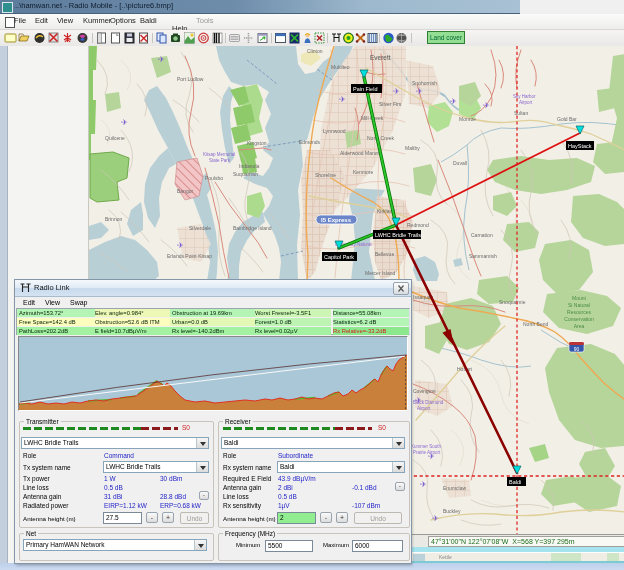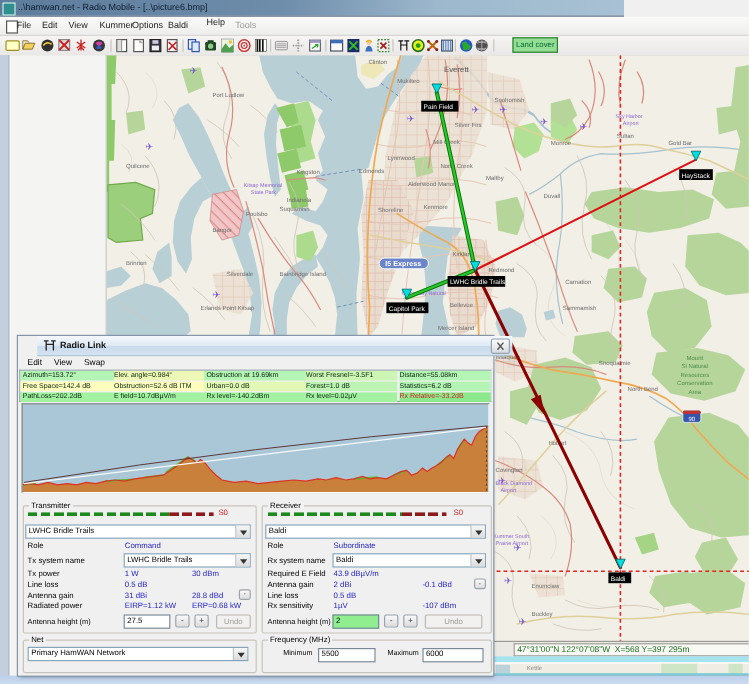--- a/index.html
+++ b/index.html
@@ -31,21 +31,21 @@
 
   <div class="abs" style="left:0;top:14px;width:624px;height:15px;
     background:linear-gradient(#fbfbfa,#ededec);border-bottom:1px solid #d8d7d5;">
     <div class="abs" style="left:5px;top:3px;width:8px;height:9px;background:#fff;border:1px solid #555;"></div>
     <span class="abs" style="left:14px;top:2px;font-size:7.5px;color:#222;">File</span>
     <span class="abs" style="left:35px;top:2px;font-size:7.5px;color:#222;">Edit</span>
     <span class="abs" style="left:57px;top:2px;font-size:7.5px;color:#222;">View</span>
     <span class="abs" style="left:83px;top:2px;font-size:7.5px;color:#222;">Kummer</span>
     <span class="abs" style="left:110px;top:2px;font-size:7.5px;color:#222;">Options</span>
     <span class="abs" style="left:140px;top:2px;font-size:7.5px;color:#222;">Baldi</span>
-    <span class="abs" style="left:172px;top:0;font-size:7.5px;color:#222;text-align:right;">Help</span>
+    <span class="abs" style="left:172px;top:10px;font-size:7.5px;color:#222;text-align:right;">Help</span>
     <span class="abs" style="left:196px;top:2px;font-size:7.5px;color:#9a9a9a;">Tools</span>
   </div>
 
   <div id="toolbar" class="abs" style="left:0;top:30px;width:624px;height:16px;
     background:linear-gradient(#f6f5f4,#e9e8e6);border-bottom:1px solid #cfcecb;">
     <svg class="abs" style="left:0;top:0" width="624" height="16" viewBox="0 0 624 16">
       <g>
 
         <g stroke="#c6c4c0" stroke-width="1">
           <path d="M92.5,3 V13 M152.5,3 V13 M225.5,3 V13 M271.5,3 V13 M327.5,3 V13 M379.5,3 V13 M411.5,3 V13"></path>
@@ -536,22 +536,22 @@
     <div class="abs" style="left:140px;top:0px;width:30px;height:9px;background:#cfe6c6;"></div>
     <div class="abs" style="left:196px;top:0px;width:12px;height:9px;background:#cfe6c6;"></div>
     <div class="abs" style="left:28px;top:1px;font-size:5px;color:#888;">Kettle</div>
   </div>
   <div class="abs" style="left:411px;top:561px;width:213px;height:2px;background:#7ccad4;border-bottom:1px solid #6b98b8;"></div>
   <div class="abs" style="left:0px;top:563px;width:624px;height:7px;background:linear-gradient(#bdd0ea,#cbdaf0);"></div>
 
   <div id="dlg" class="abs" style="left:15px;top:280px;width:396px;height:283px;
      background:#f0f0f0;box-shadow:0 0 0 1px #8496a8, 1px 2px 3px rgba(0,0,0,.3);font-size:6.5px;color:#000;">
 
-    <div class="abs" style="left:16px;top:0;width:396px;height:16px;
-      background:linear-gradient(#f4f8fc 0%,#dfeaf5 50%,#c8daec 51%,#d4e3f2 100%);border-bottom:1px solid #a8bccd;font-weight:bold;">
+    <div class="abs" style="left:0;top:0;width:396px;height:16px;
+      background:linear-gradient(#f4f8fc 0%,#dfeaf5 50%,#c8daec 51%,#d4e3f2 100%);border-bottom:1px solid #a8bccd;">
       <svg class="abs" style="left:5px;top:3px" width="11" height="10" viewBox="0 0 11 10">
         <path d="M0.5,1 H4.5 M2.5,1 V9 M6.5,1 H10.5 M8.5,1 V9 M2.5,4 L8.5,4" stroke="#222" stroke-width="1.1" fill="none"></path>
       </svg>
       <div class="abs" style="left:19px;top:3px;font-size:7.5px;color:#111;">Radio Link</div>
       <div class="abs" style="left:378px;top:2px;width:14px;height:11px;border:1px solid #98a2ac;border-radius:2px;
         background:linear-gradient(#fdfdfd,#d8dce0);">
           <svg width="12" height="9" viewBox="0 0 12 9" style="position:absolute;left:1px;top:1px">
             <path d="M3.5,1.5 L8.5,7.5 M8.5,1.5 L3.5,7.5" stroke="#555" stroke-width="1.2"></path>
           </svg>
         </div>

